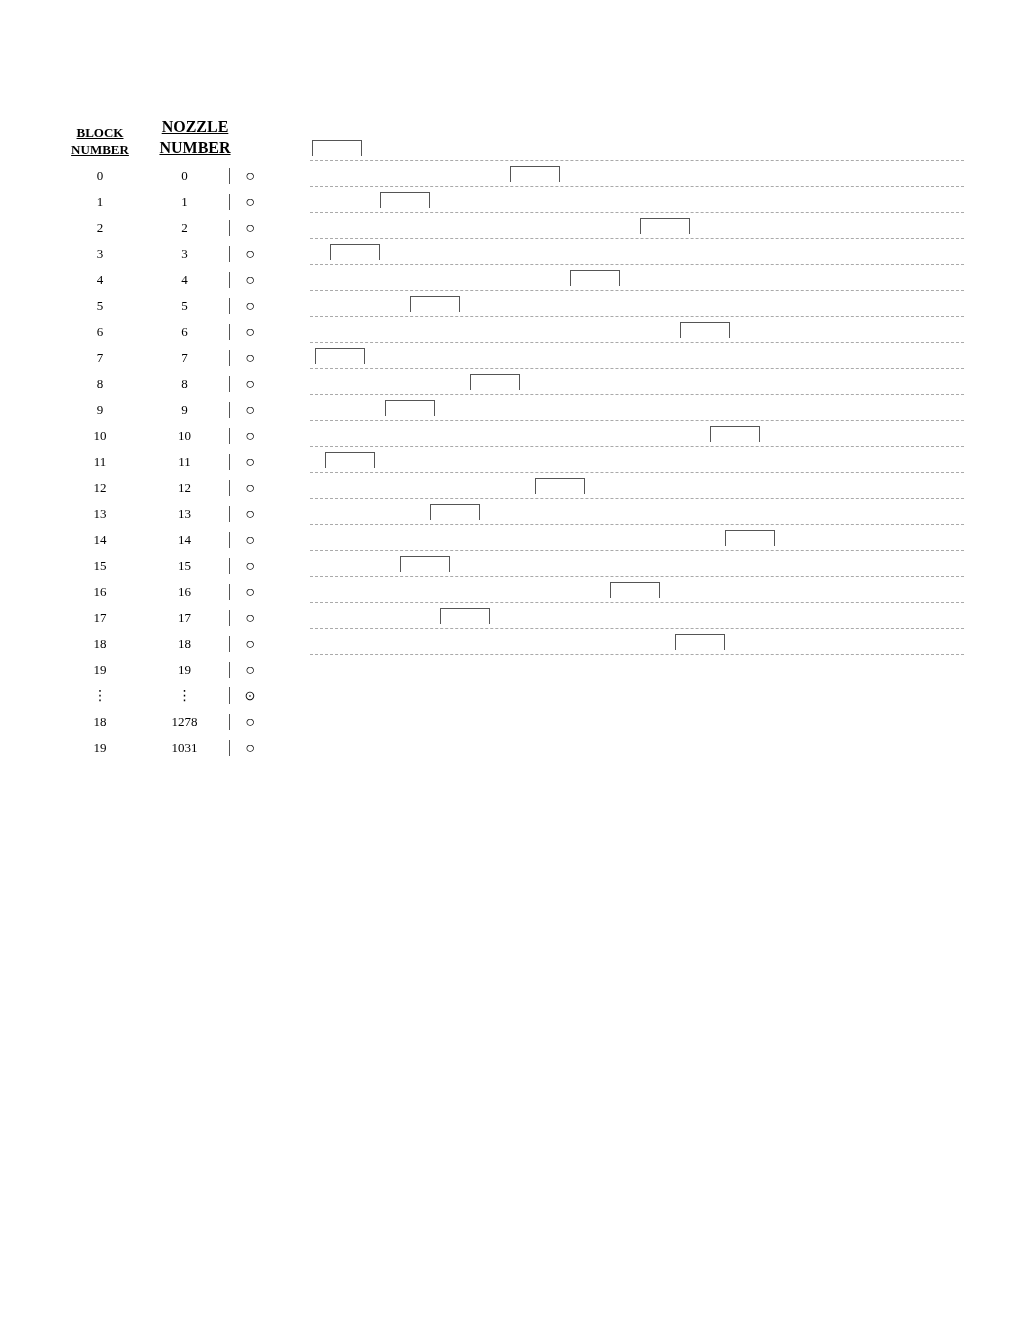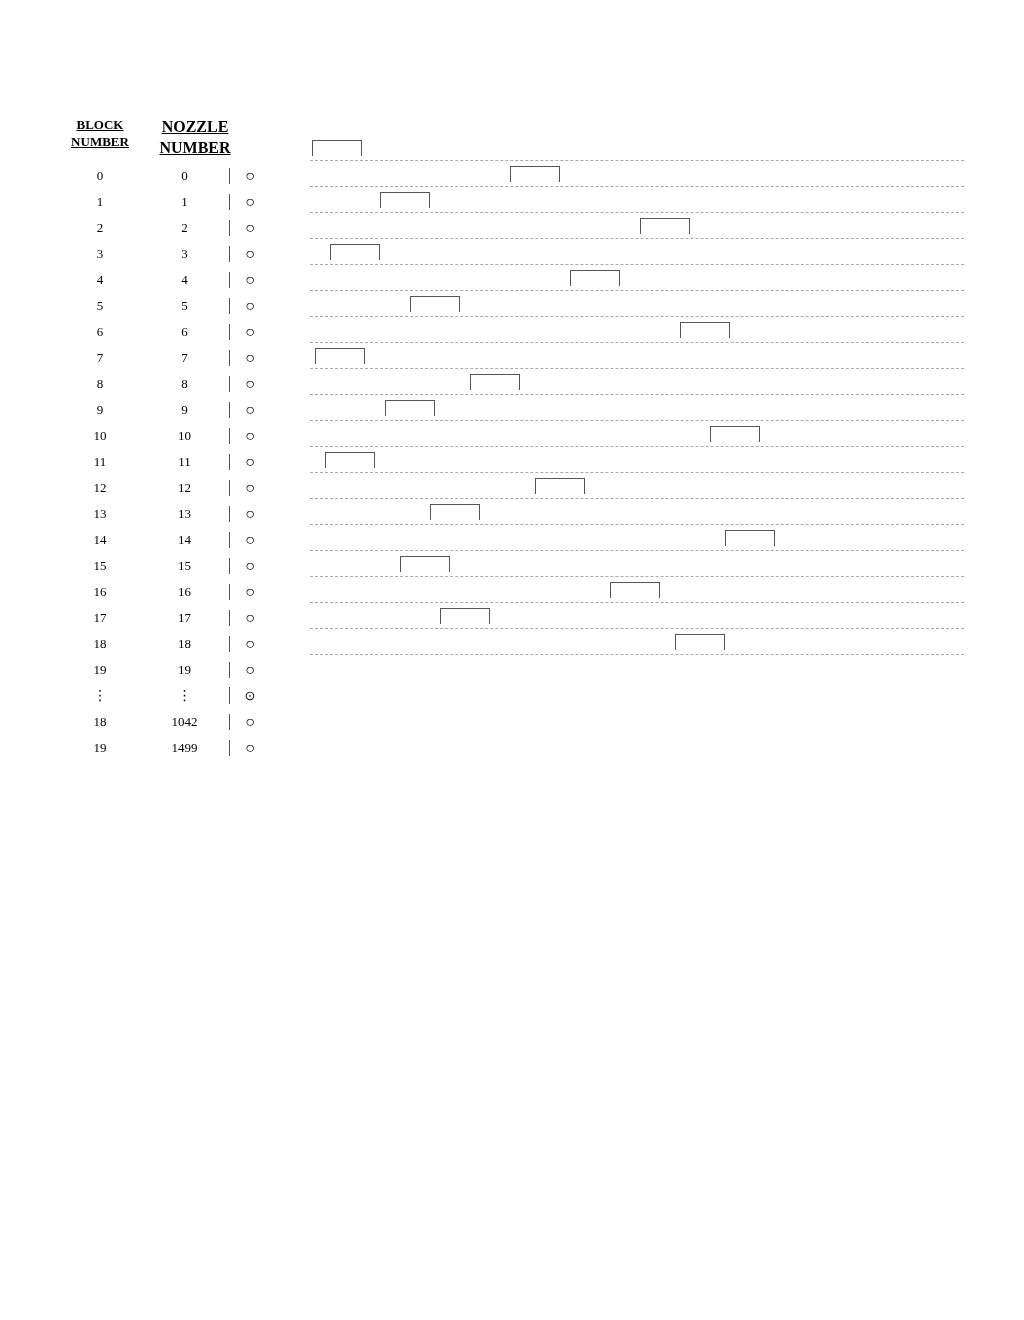--- a/index.html
+++ b/index.html
@@ -52,20 +52,21 @@
     }
 
     .table-section {
       flex: 0 0 auto;
       width: 240px;
     }
 
     .table-headers {
       display: flex;
       margin-bottom: 4px;
+      align-items: flex-end;
     }
 
     .col-block {
       width: 80px;
       font-weight: bold;
       font-size: 13px;
       text-align: center;
       text-decoration: underline;
       line-height: 1.3;
     }
@@ -279,26 +280,26 @@
     <div class="cell-nozzle">19</div>
     <div class="cell-circle">○</div>
   </div>
         <div class="dots-row">
   <div class="cell-dots">⋮</div>
   <div class="cell-dots-nozzle">⋮</div>
   <div class="cell-circle" style="font-size:13px;">⊙</div>
 </div>
         <div class="table-row">
     <div class="cell-block">18</div>
-    <div class="cell-nozzle">1042</div>
+    <div class="cell-nozzle">1278</div>
     <div class="cell-circle">○</div>
   </div>
         <div class="table-row">
     <div class="cell-block">19</div>
-    <div class="cell-nozzle">1499</div>
+    <div class="cell-nozzle">1031</div>
     <div class="cell-circle">○</div>
   </div>
       </div>
   </div>
 
   <div class="diagram-section">
     <div class="waveform-rows" id="waveform-container">
         <div class="waveform-row">
           <div class="pulse" style="left: 2px; width: 50px;"></div>
         </div>

